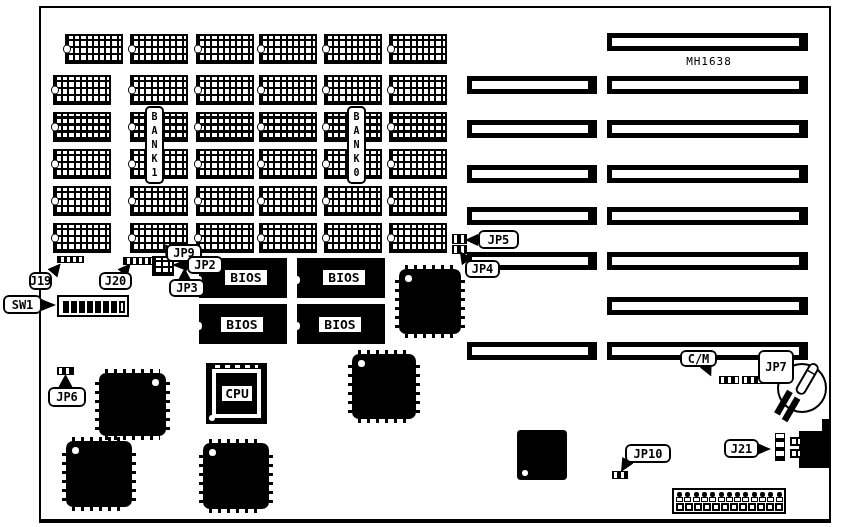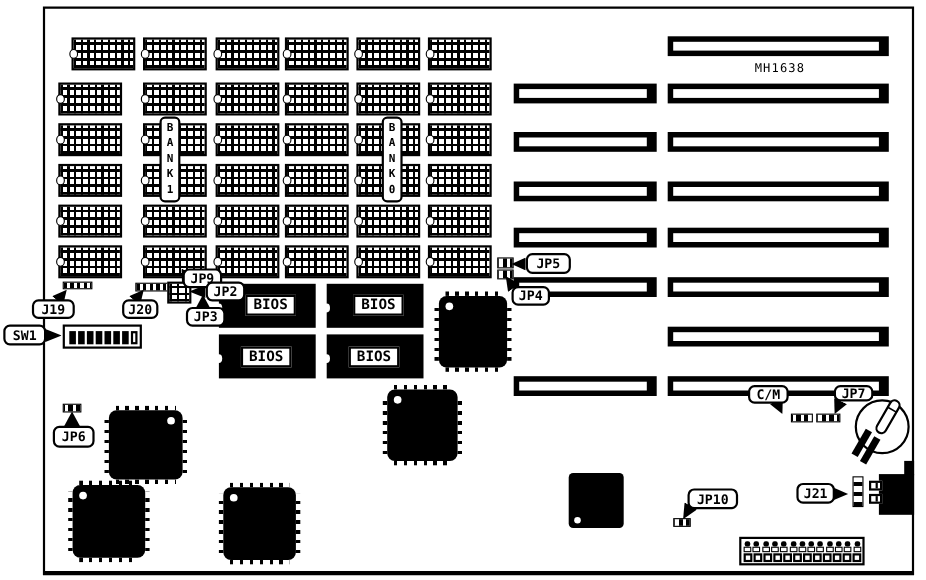--- a/index.html
+++ b/index.html
@@ -146,20 +146,26 @@
     <div class="pinrow" style="left:6px;right:6px;top:-4px;height:4px;"></div>
     <div class="pinrow" style="left:6px;right:6px;bottom:-4px;height:4px;"></div>
     <div class="pincol" style="top:6px;bottom:6px;left:-4px;width:4px;"></div>
     <div class="pincol" style="top:6px;bottom:6px;right:-4px;width:4px;"></div>
     <div class="dot" style="left:6px;top:6px;"></div>
   </div>
   <div class="abs qfp" style="left:517px;top:430px;width:50px;height:50px;border-radius:4px;">
     <div class="dot" style="left:5px;bottom:4px;width:6px;height:6px;"></div>
   </div>
 
+  <div class="abs cpu" style="left:206px;top:363px;width:61px;height:61px;">
+    <div class="cpu-dash"></div>
+    <div class="cpu-frame"></div>
+    <div class="chiplabel" style="left:14px;top:21px;width:34px;height:19px;">CPU</div>
+    <div class="dot" style="left:3px;bottom:3px;width:6px;height:6px;"></div>
+  </div>
 
 
   <div class="abs sw" style="left:57px;top:295px;width:72px;height:22px;">
     <div class="sw-cell" style="left:4px;"></div>
       <div class="sw-cell" style="left:12px;"></div>
     <div class="sw-cell" style="left:20px;"></div>
       <div class="sw-cell" style="left:28px;"></div>
     <div class="sw-cell" style="left:36px;"></div>
       <div class="sw-cell" style="left:44px;"></div>
     <div class="sw-cell" style="left:52px;"></div>
@@ -226,31 +232,31 @@
       <div class="bsq" style="left: 38px;"></div>
       <div class="bsq" style="left: 47px;"></div>
       <div class="bsq" style="left: 56px;"></div>
       <div class="bsq" style="left: 65px;"></div>
       <div class="bsq" style="left: 74px;"></div>
       <div class="bsq" style="left: 83px;"></div>
       <div class="bsq" style="left: 92px;"></div>
       <div class="bsq" style="left: 101px;"></div>
     </div>
 
-  <div class="abs callout" style="left:29px;top:272px;width:39px;height:18px;">J19</div>
-  <div class="abs callout" style="left:99px;top:272px;width:33px;height:18px;margin-left:12px;">J20</div>
+  <div class="abs callout" style="left:29px;top:272px;width:23px;height:18px;">J19</div>
+  <div class="abs callout" style="left:99px;top:272px;width:33px;height:18px;">J20</div>
   <div class="abs callout" style="left:166px;top:244px;width:36px;height:18px;">JP9</div>
   <div class="abs callout" style="left:187px;top:256px;width:36px;height:18px;">JP2</div>
   <div class="abs callout" style="left:169px;top:279px;width:36px;height:18px;">JP3</div>
   <div class="abs callout" style="left:478px;top:230px;width:41px;height:19px;">JP5</div>
   <div class="abs callout" style="left:465px;top:260px;width:35px;height:18px;">JP4</div>
   <div class="abs callout" style="left:3px;top:295px;width:39px;height:19px;">SW1</div>
   <div class="abs callout" style="left:48px;top:387px;width:38px;height:20px;">JP6</div>
   <div class="abs callout" style="left:680px;top:350px;width:37px;height:17px;">C/M</div>
-  <div class="abs callout" style="left:758px;top:350px;width:36px;height:15px;">JP7</div>
+  <div class="abs callout" style="left:758px;top:350px;width:36px;height:34px;">JP7</div>
   <div class="abs callout" style="left:625px;top:444px;width:46px;height:19px;">JP10</div>
   <div class="abs callout" style="left:724px;top:439px;width:35px;height:19px;">J21</div>
 
   <div class="abs ptr ptr-u" style="left:50px;top:262px;width:13px;height:13px;transform:rotate(40deg);"></div>
   <div class="abs ptr ptr-u" style="left:120px;top:262px;width:13px;height:13px;transform:rotate(40deg);"></div>
   <div class="abs ptr ptr-d" style="left:162px;top:246px;width:12px;height:12px;transform:rotate(25deg);"></div>
   <div class="abs ptr ptr-l" style="left:172px;top:259px;width:15px;height:12px;"></div>
   <div class="abs ptr ptr-u" style="left:178px;top:268px;width:13px;height:12px;"></div>
   <div class="abs ptr ptr-l" style="left:465px;top:234px;width:13px;height:12px;"></div>
   <div class="abs ptr ptr-u" style="left:457px;top:250px;width:13px;height:13px;transform:rotate(-35deg);"></div>

